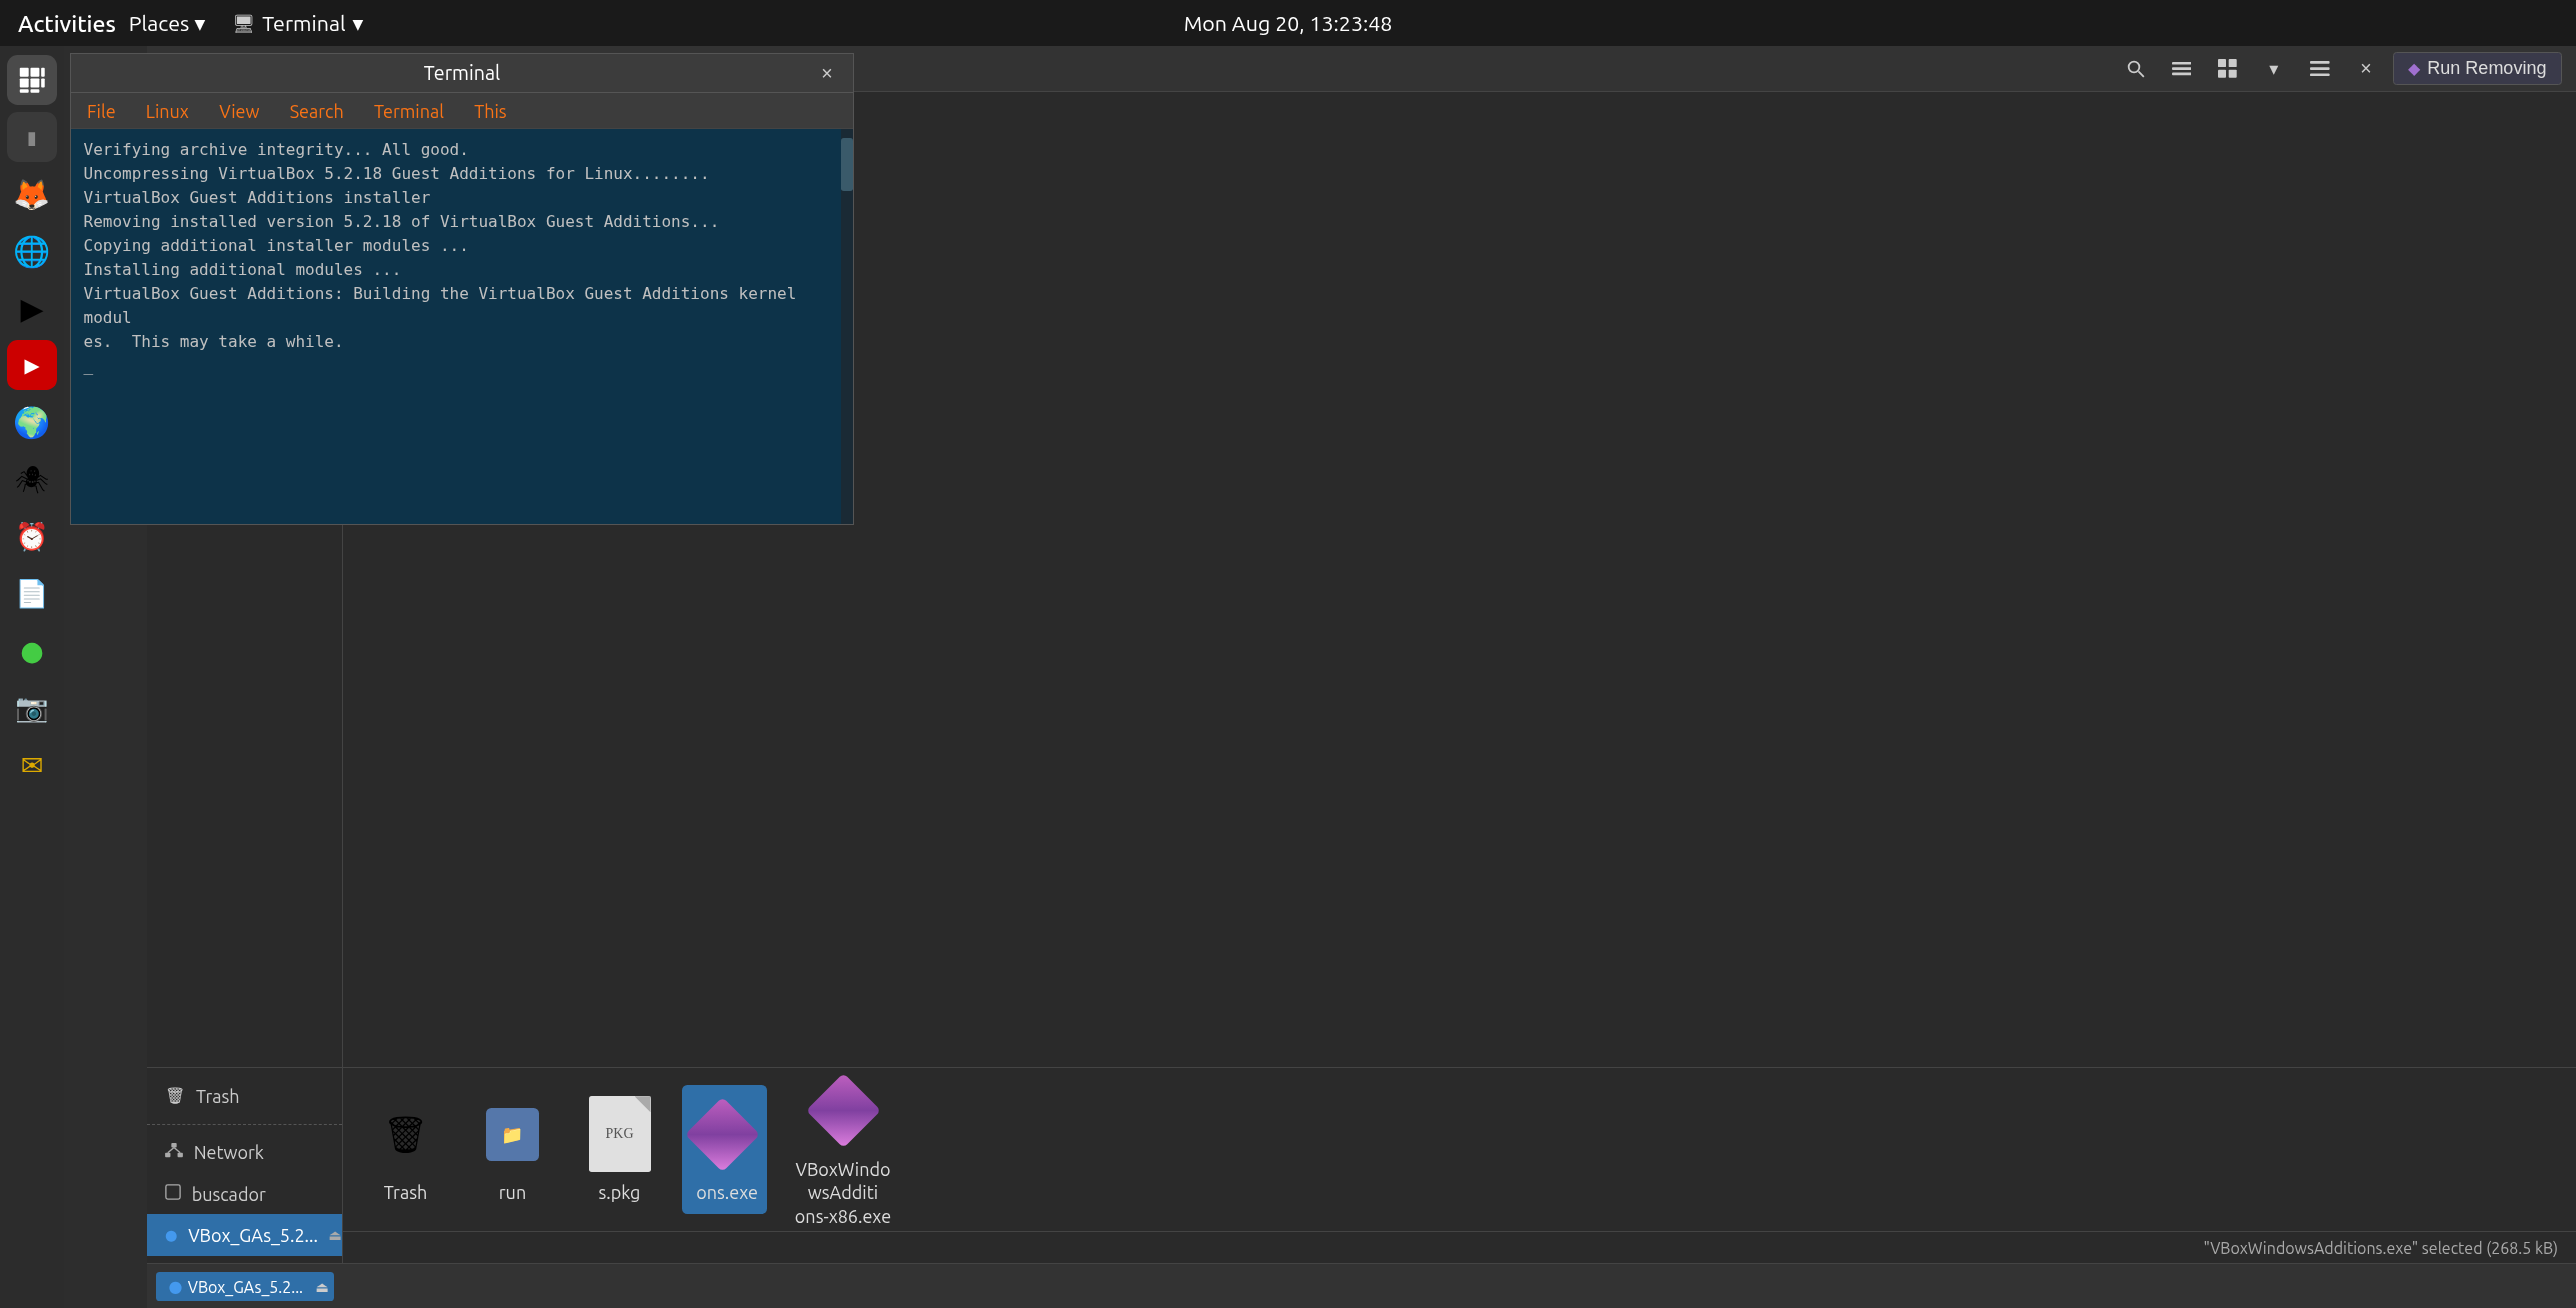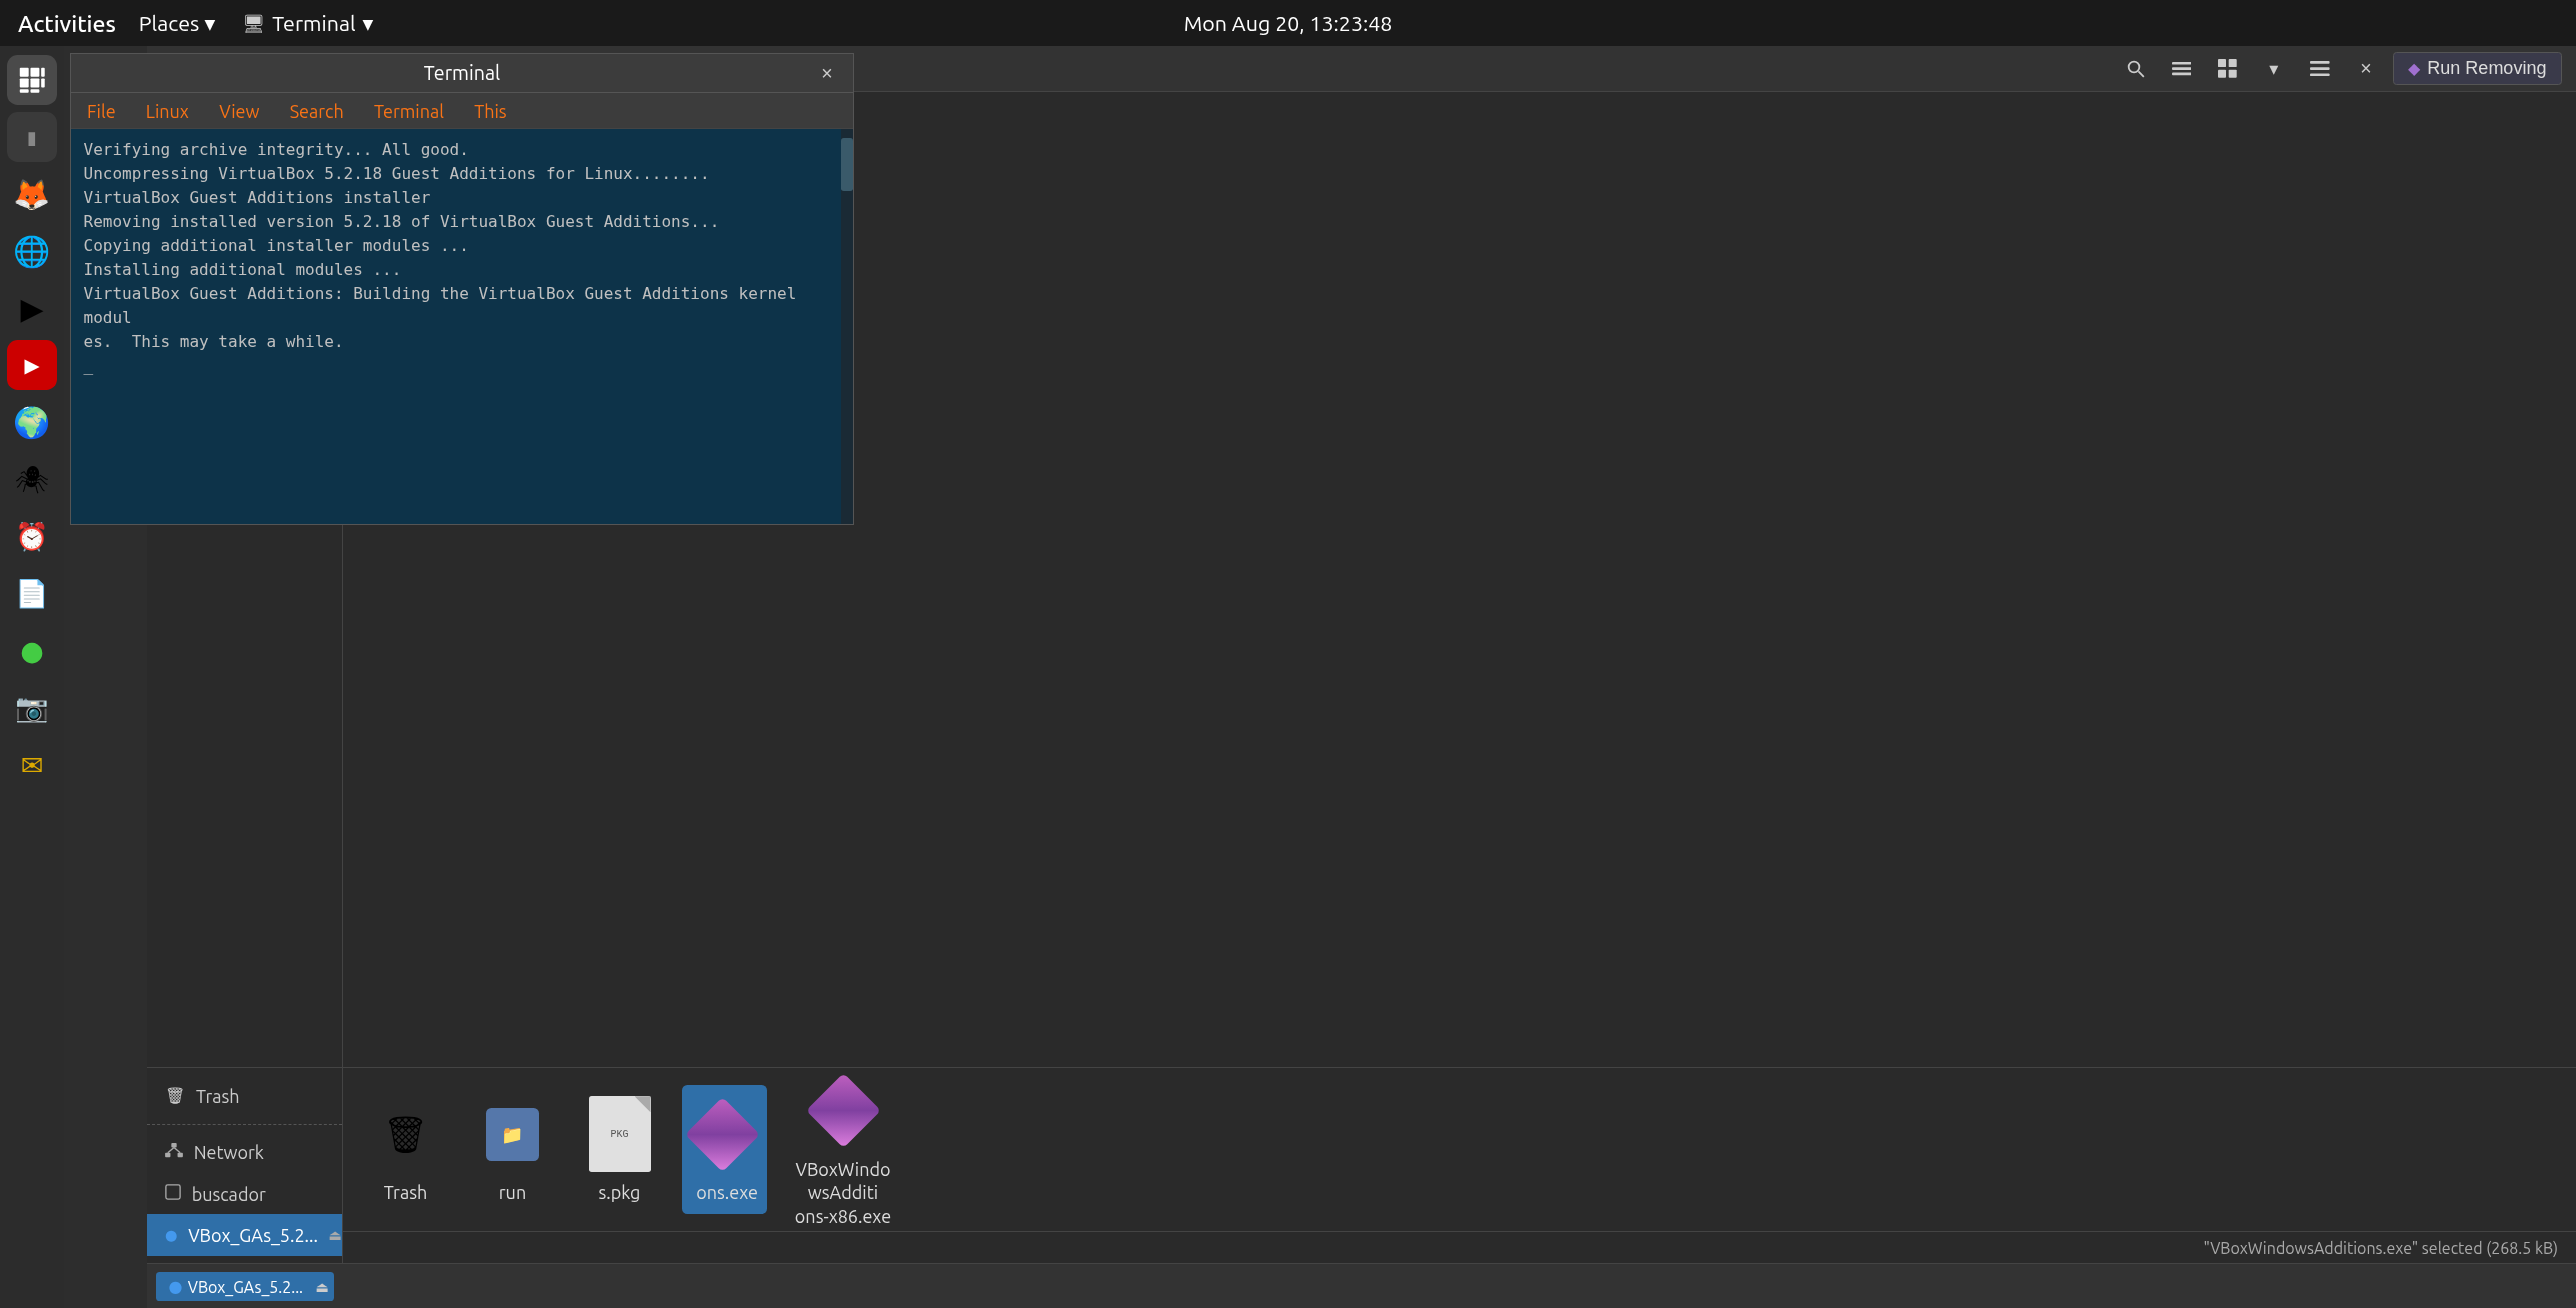--- a/index.html
+++ b/index.html
@@ -20,21 +20,21 @@
       background: #1a1a1a;
       display: flex;
       align-items: center;
       padding: 0 18px;
       z-index: 100;
     }
     #topbar-activities {
       color: #ffffff;
       font-size: 23px;
       font-weight: 500;
-      margin-right: 23px;
+      margin-right: 13px;
       cursor: pointer;
     }
     #topbar-places {
       color: #ffffff;
       font-size: 21.4px;
       margin-right: 27px;
       cursor: pointer;
       display: flex;
       align-items: center;
       gap: 5.3px;
@@ -650,21 +650,21 @@
       <div class="file-icon">
         <div style="width:53px;height:53px;background:#5577aa;border-radius:5.3px;display:flex;align-items:center;justify-content:center;">
           <span style="color:white;font-size:18px;">📁</span>
         </div>
       </div>
       <span class="file-name">run</span>
     </div>
     <div class="file-item" style="width:89px;">
       <div class="file-icon">
         <div class="file-icon-doc">
-          <span style="font-size:10px;color:#555;font-family:Liberation Mono, monospace;">PKG</span>
+          <span style="font-size:14px;color:#555;font-family:Liberation Serif, serif;">PKG</span>
         </div>
       </div>
       <span class="file-name">s.pkg</span>
     </div>
     <div class="file-item selected" style="width:85px;align-items:flex-end;">
       <div class="file-icon">
         <div class="file-icon-exe" style="width:53px;height:53px;"></div>
       </div>
       <span class="file-name">ons.exe</span>
     </div>

